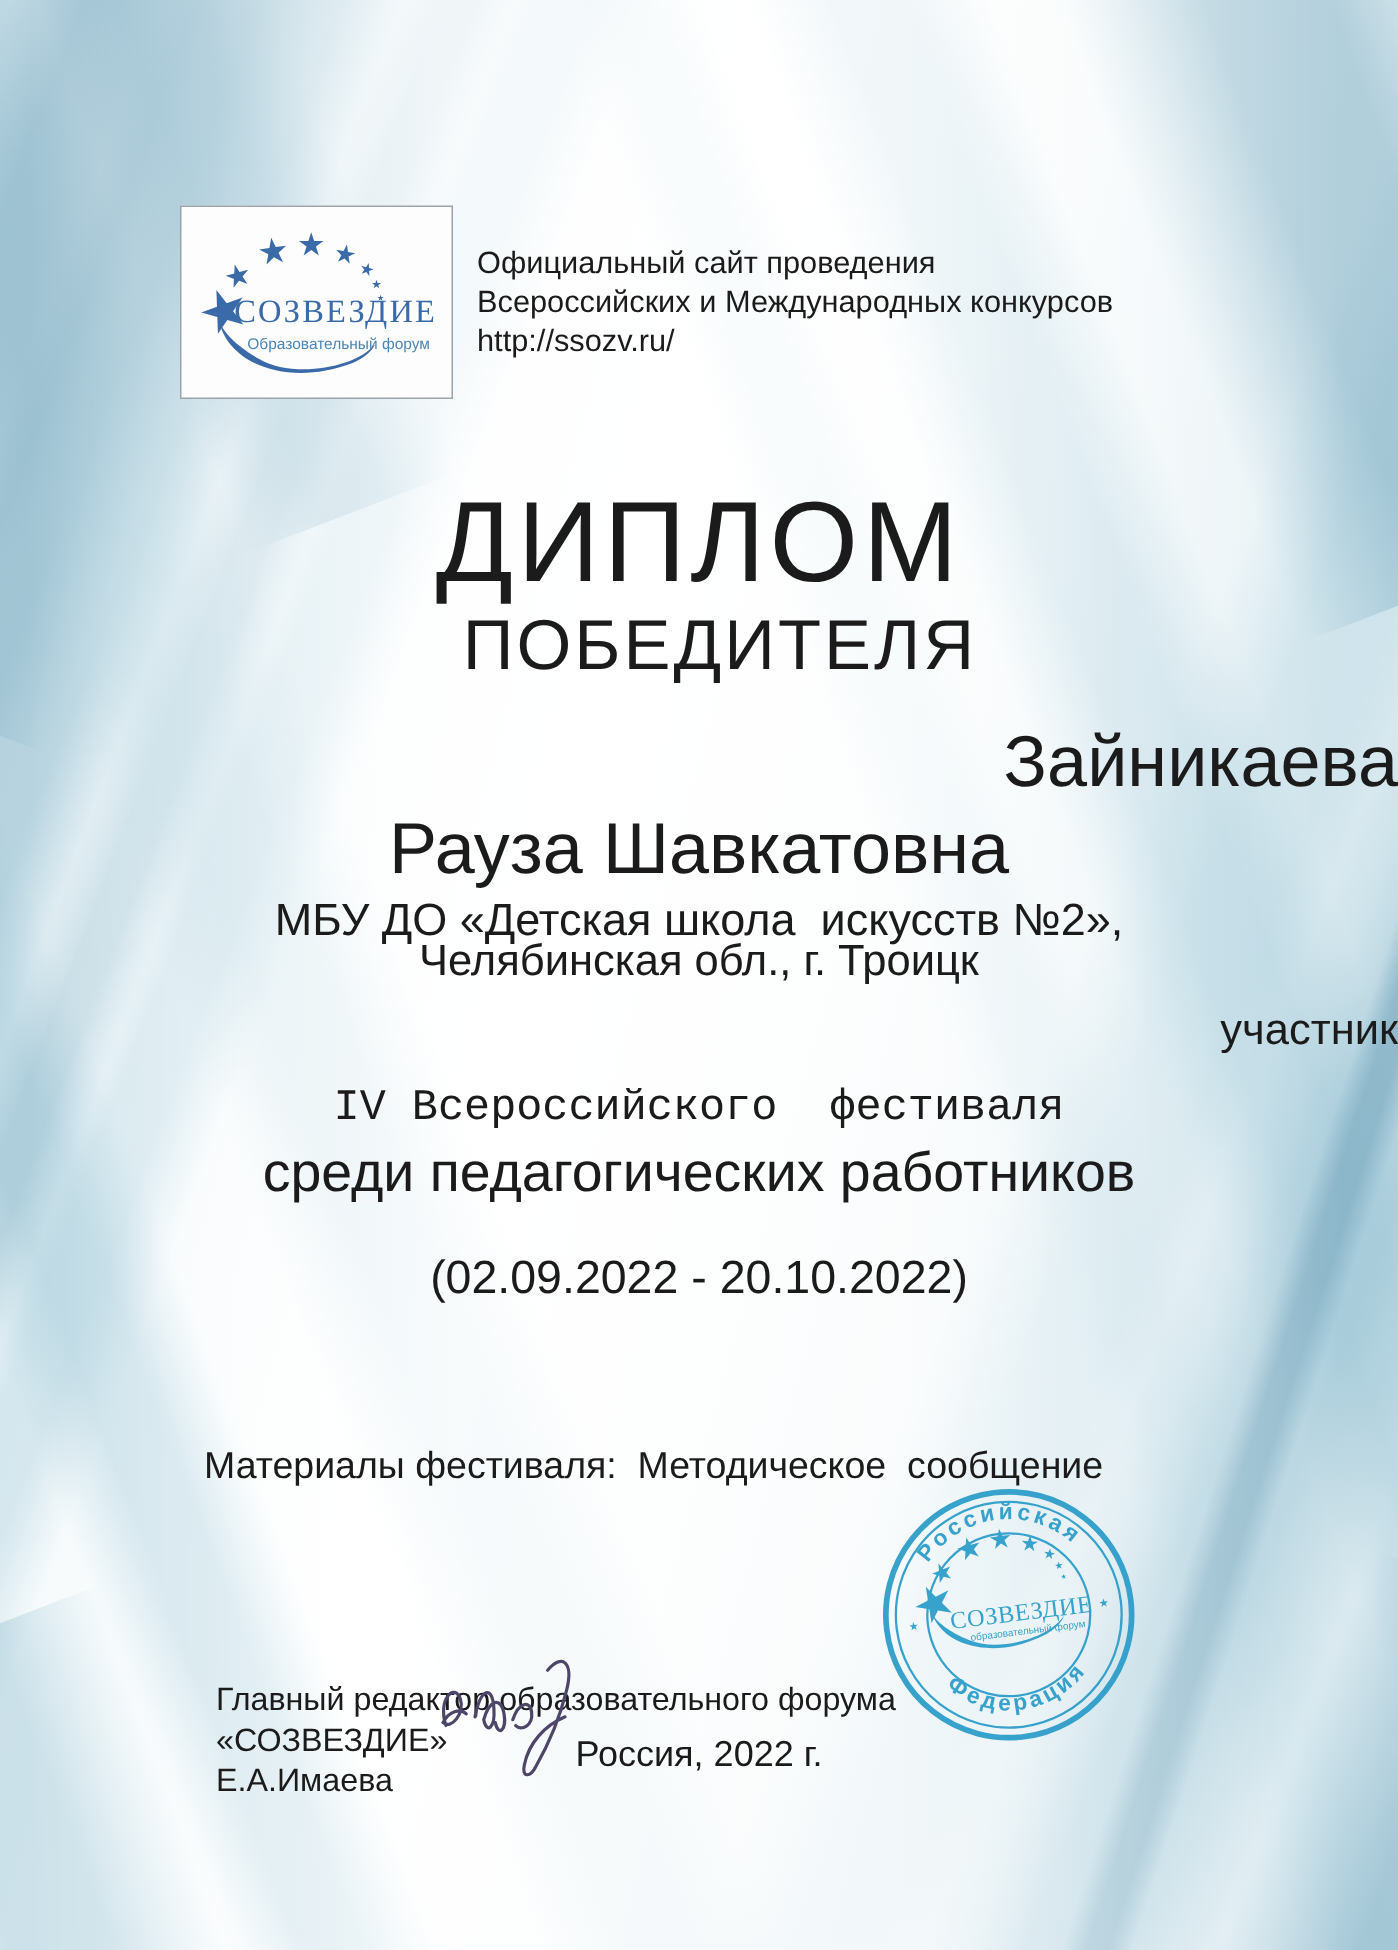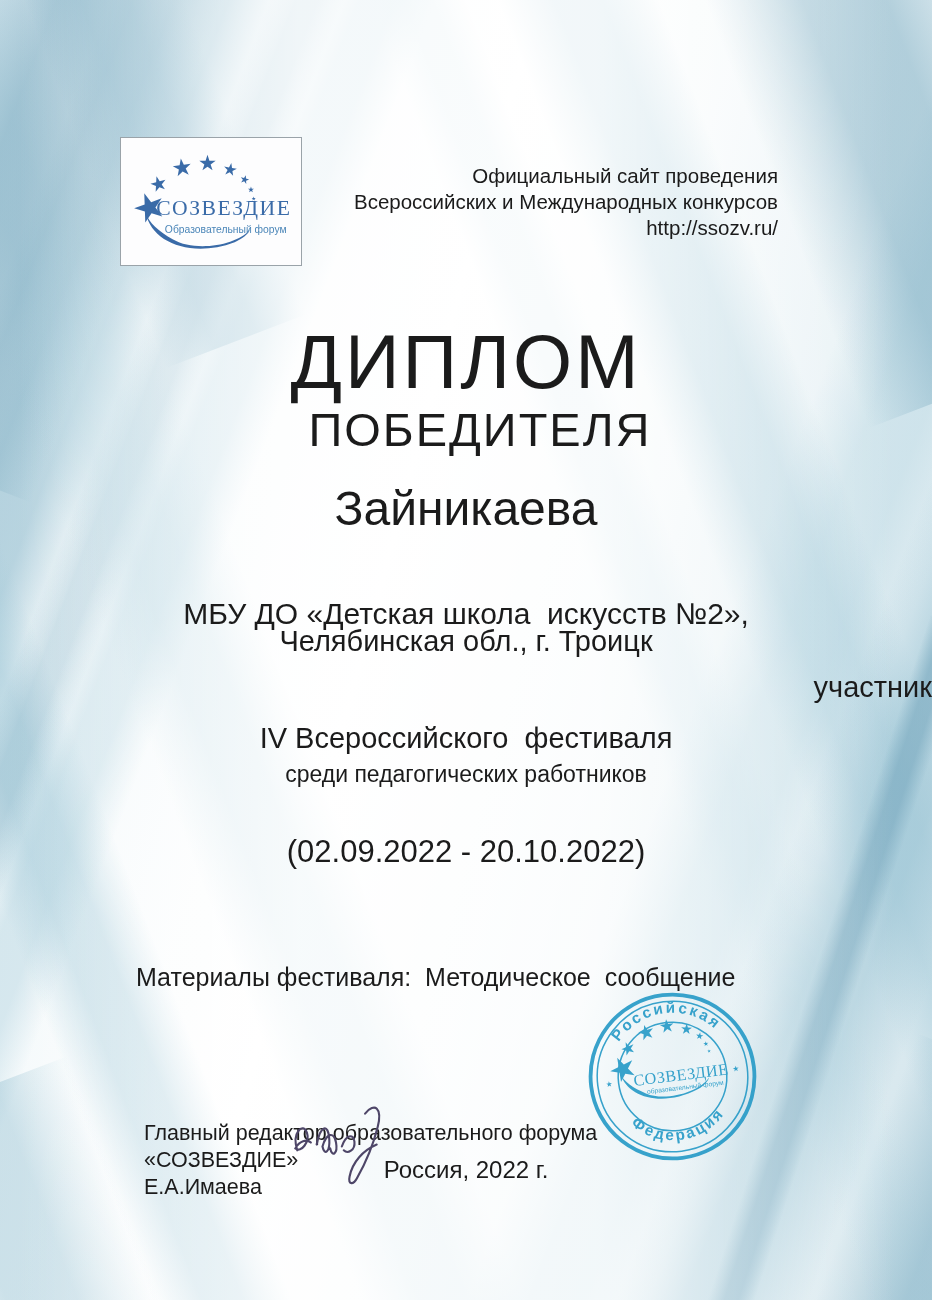--- a/index.html
+++ b/index.html
@@ -11,31 +11,31 @@
   .rb{position:absolute;top:-280px;height:1950px;z-index:0;}
   .rb-soft{background:linear-gradient(90deg,rgba(139,184,203,0) 0%,var(--c) 35%,var(--c) 65%,rgba(139,184,203,0) 100%);}
   .sheen{position:absolute;inset:0;z-index:1;
     background:linear-gradient(to right,rgba(255,255,255,0) 2%,rgba(255,255,255,.72) 32%,rgba(255,255,255,.72) 64%,rgba(255,255,255,0) 96%);}
   .wedge{position:absolute;z-index:0;}
   
   .layer{position:absolute;inset:0;z-index:2;padding-left:28px;}
   .cline{position:absolute;left:0;width:932px;text-align:center;white-space:pre-wrap;}
   .logo-box{position:absolute;left:120px;top:137px;width:182px;height:129px;background:#fdfdfe;
     border:1px solid #9aa3a9;box-sizing:border-box;z-index:2;}
-  .header-text{position:absolute;left:318px;top:163px;width:460px;text-align:right;
+  .header-text{position:absolute;left:318px;top:163px;width:460px;text-align:left;
     font-size:20.5px;line-height:26px;z-index:2;}
   .title-main{top:318px;font-size:76px;letter-spacing:3px;font-weight:400;}
   .title-sub{top:402px;font-size:47px;letter-spacing:2px;font-weight:400;margin-left:14px;}
-  .name1{top:481px;font-size:48px;}
+  .name1{top:481px;font-size:48px;text-align:right;}
   .name2{top:539px;font-size:48px;}
   .org1{top:597px;font-size:30px;}
   .org2{top:625px;font-size:29px;}
   .role{top:671px;font-size:29px;text-align:right;}
-  .ev1{top:722px;font-size:29px;}
-  .ev2{top:761px;font-size:23px;}
+  .ev1{top:722px;font-size:29px;font-family:Liberation Mono, monospace;}
+  .ev2{top:761px;font-size:37px;}
   .ev3{top:798px;font-size:30px;}
   .ev3 .bi{font-weight:bold;font-style:italic;}
   .ev3 .qt{font-style:italic;}
   .dates{top:834px;font-size:31px;}
   .materials{position:absolute;left:136px;top:897px;width:600px;font-size:25px;line-height:32px;
     text-align:left;white-space:pre-wrap;z-index:2;}
   .signoff{position:absolute;left:144px;top:1120px;width:600px;font-size:21.5px;line-height:27px;
     text-align:left;z-index:2;}
   .signature{position:absolute;left:272px;top:1100px;z-index:3;}
   .footer{top:1156px;font-size:24px;}
@@ -97,20 +97,21 @@
     <div>Официальный сайт проведения</div>
     <div>Всероссийских и Международных конкурсов</div>
     <div>http://ssozv.ru/</div>
   </div>
 
   <div class="layer">
     <div class="cline title-main">ДИПЛОМ</div>
     <div class="cline title-sub">ПОБЕДИТЕЛЯ</div>
 
     <div class="cline name1">Зайникаева</div>
+    <div class="cline name2">Рауза Шавкатовна</div>
     <div class="cline org1">МБУ ДО «Детская школа  искусств №2»,</div>
     <div class="cline org2">Челябинская обл., г. Троицк</div>
 
     <div class="cline role">участник</div>
 
     <div class="cline ev1">IV Всероссийского  фестиваля</div>
     <div class="cline ev2">среди педагогических работников</div>
     <div class="cline dates">(02.09.2022 - 20.10.2022)</div>
 
     <div class="materials">

